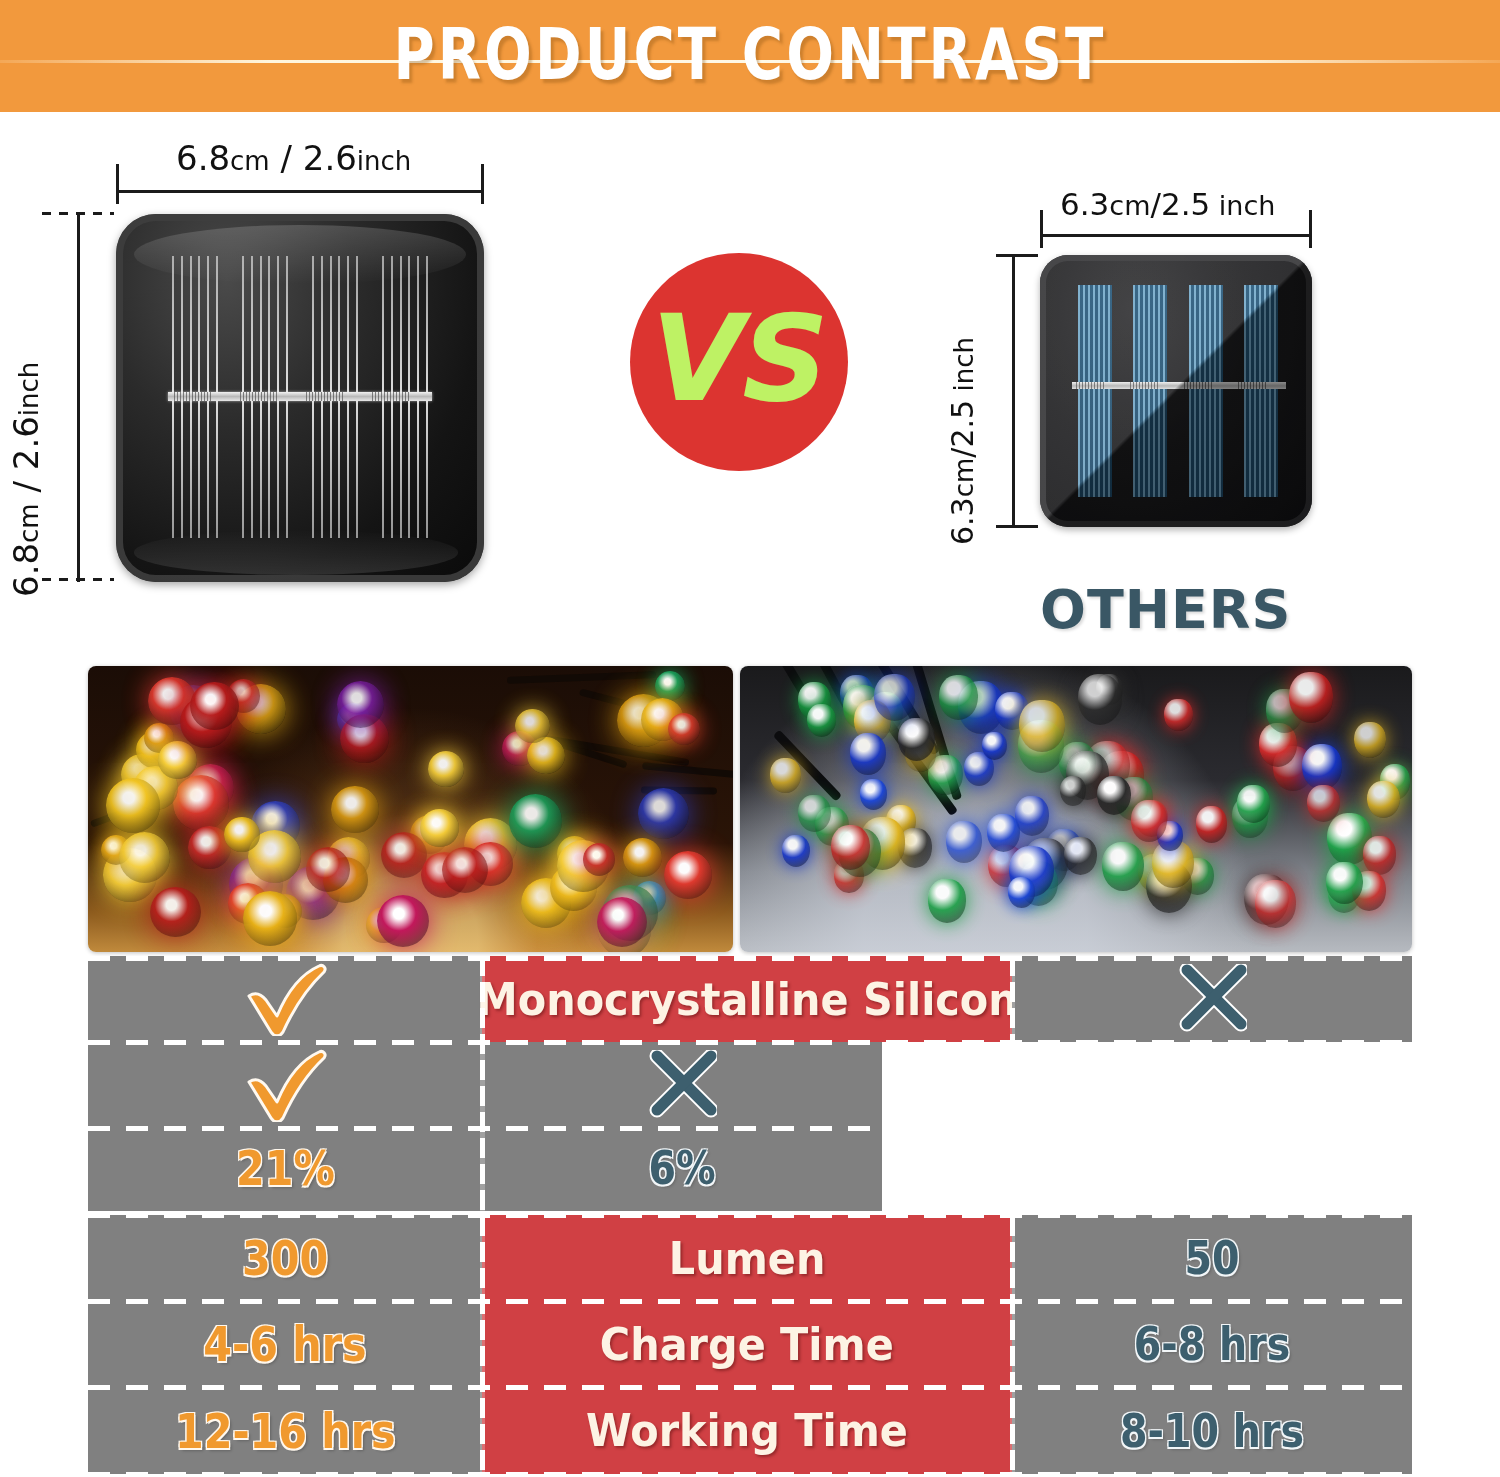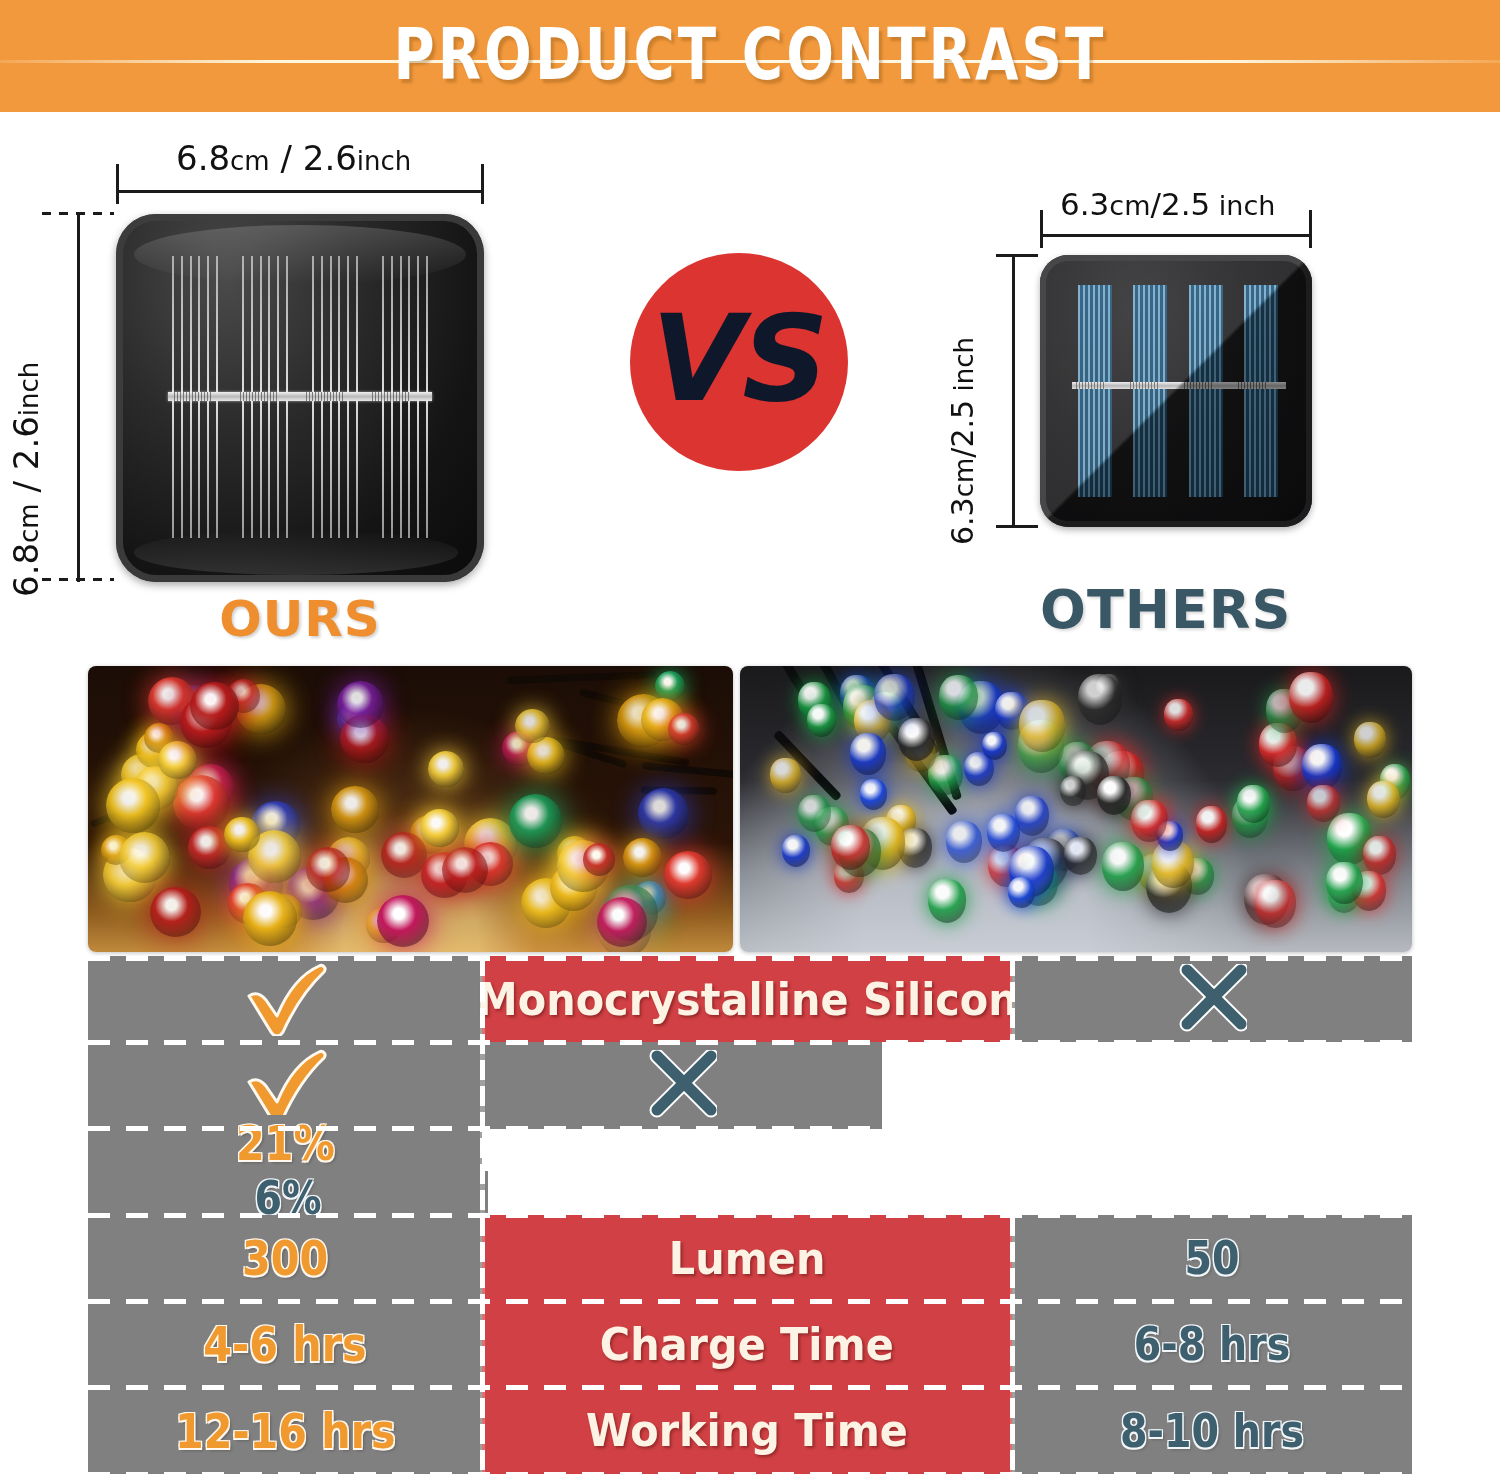--- a/index.html
+++ b/index.html
@@ -125,21 +125,21 @@
   
   .vs-badge {
     position: absolute; left: 630px; top: 141px; width: 218px; height: 218px;
     border-radius: 50%;
     background: #DC3430;
     display: flex; align-items: center; justify-content: center;
   }
   .vs-badge span {
     font-family: "DejaVu Sans", sans-serif;
     font-weight: bold; font-style: italic;
-    font-size: 120px; color: #0f172a; letter-spacing: -2px;
+    font-size: 120px; color: #bef264; letter-spacing: -2px;
     transform: translateY(-4px);
   }
 
   
   .label-ours, .label-others {
     position: absolute;
     font-family: "DejaVu Sans", sans-serif;
     font-weight: bold; font-size: 50px; letter-spacing: 1px;
     white-space: nowrap;
   }
@@ -273,21 +273,20 @@
             <i></i>
           </div>
       </div>
       <div class="busbar-ours">
         <span style="left:6px;"></span>
           <span style="left:72px;"></span>
           <span style="left:138px;"></span>
           <span style="left:204px;"></span>
       </div>
     </div>
-    <div class="label-ours">OURS</div>
 
     <div class="vs-badge">
       <span>VS</span>
     </div>
 
     <div class="dim-cap-v" style="left:1040px; top:98px; height:38px;"></div>
     <div class="dim-cap-v" style="left:1309px; top:98px; height:38px;"></div>
     <div class="dim-line-h" style="left:1040px; top:122px; width:272px;"></div>
     <div class="dim-text" style="left:1060px; top:74px;">
       <span class="num" style="font-size:31px;">6.3</span><span class="unit" style="font-size:27px;">cm</span><span class="num" style="font-size:31px;">/</span><span class="num" style="font-size:31px;">2.5</span><span class="unit" style="font-size:27px;"> inch</span>
@@ -508,21 +507,21 @@
         </div>
         <div class="cell cell-right">
           <svg class="cross-icon" viewBox="0 0 70 70">
             <path d="M10 6 L64 60" stroke="#FFFFFF" stroke-width="15" stroke-linecap="round"></path>
             <path d="M64 6 L10 60" stroke="#FFFFFF" stroke-width="15" stroke-linecap="round"></path>
             <path d="M10 6 L64 60" stroke="#3D5F6E" stroke-width="11" stroke-linecap="round"></path>
             <path d="M64 6 L10 60" stroke="#3D5F6E" stroke-width="11" stroke-linecap="round"></path>
           </svg>
         </div>
       </div>
-      <div class="trow" style="top: 159px; flex-direction: column;">
+      <div class="trow" style="top: 169px;">
         <div class="cell cell-left">
           <span class="val-ours">21%</span>
         </div>
         <div class="cell cell-right">
           <span class="val-others">6%</span>
         </div>
       </div>
       <div class="trow" style="top: 259px;">
         <div class="cell cell-left">
           <span class="val-ours">300</span>

